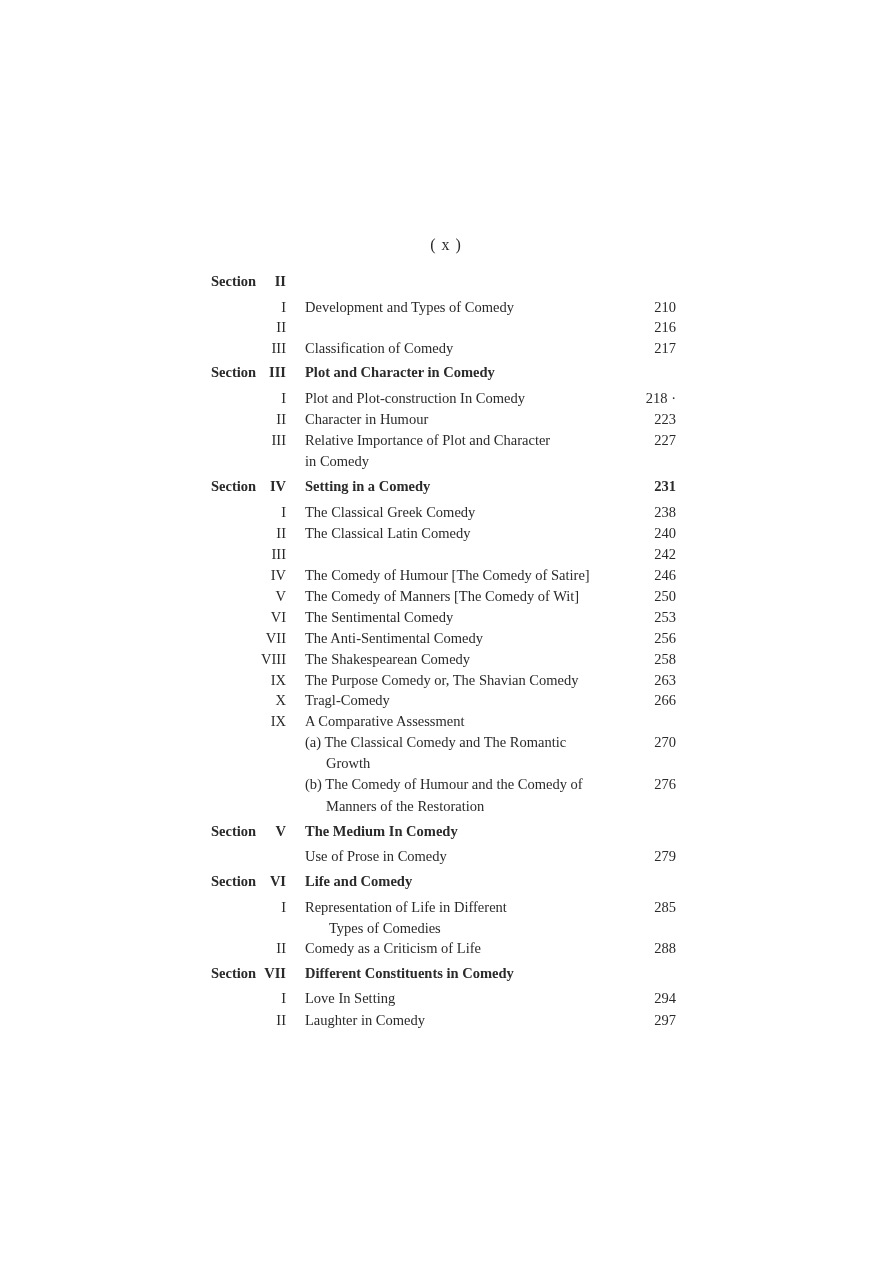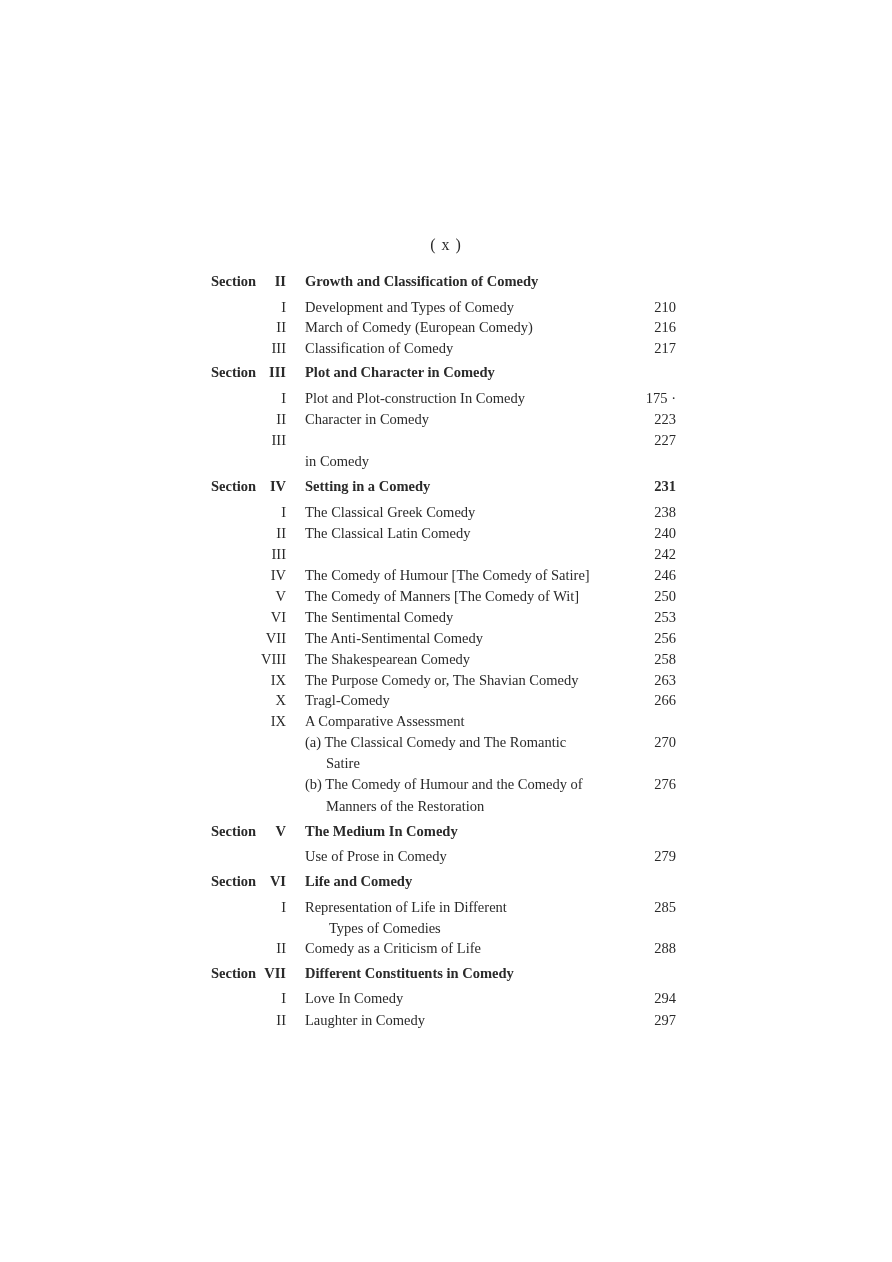--- a/index.html
+++ b/index.html
@@ -26,56 +26,55 @@
     .page.bold { font-weight: bold; }
   </style>
 </head>
 <body>
 
 <div class="page-num">( x )</div>
 <div id="toc">
     <div class="row" style="top: 271px;">
       <span class="sec-label">Section</span>
       <span class="roman bold">II</span>
-      <span class="title bold">Growth and Classification of Comedy</span>
       <span class="page bold"></span>
     </div>
     <div class="row" style="top: 297px;">
       <span class="roman">I</span>
       <span class="title">Development and Types of Comedy</span>
       <span class="page">210</span>
     </div>
     <div class="row" style="top: 317px;">
       <span class="roman">II</span>
-      <span class="title">March of Comedy (European Comedy)</span>
       <span class="page">216</span>
     </div>
     <div class="row" style="top: 338px;">
       <span class="roman">III</span>
       <span class="title">Classification of Comedy</span>
       <span class="page">217</span>
     </div>
     <div class="row" style="top: 362px;">
       <span class="sec-label">Section</span>
       <span class="roman bold">III</span>
       <span class="title bold">Plot and Character in Comedy</span>
       <span class="page bold"></span>
     </div>
     <div class="row" style="top: 388px;">
       <span class="roman">I</span>
       <span class="title">Plot and Plot-construction In Comedy</span>
-      <span class="page">175 ·</span>
+      <span class="page">218 ·</span>
     </div>
     <div class="row" style="top: 409px;">
       <span class="roman">II</span>
-      <span class="title">Character in Comedy</span>
+      <span class="title">Character in Humour</span>
       <span class="page">223</span>
     </div>
     <div class="row" style="top: 430px;">
       <span class="roman">III</span>
+      <span class="title">Relative Importance of Plot and Character</span>
       <span class="page">227</span>
     </div>
     <div class="row" style="top: 451px; text-align: center;">
       <span class="roman"></span>
       <span class="title">in Comedy</span>
       <span class="page"></span>
     </div>
     <div class="row" style="top: 476px;">
       <span class="sec-label">Section</span>
       <span class="roman bold">IV</span>
@@ -136,21 +135,21 @@
       <span class="title">A Comparative Assessment</span>
       <span class="page"></span>
     </div>
     <div class="row" style="top: 732px;">
       <span class="roman"></span>
       <span class="title">(a) The Classical Comedy and The Romantic</span>
       <span class="page">270</span>
     </div>
     <div class="row" style="top: 753px;">
       <span class="roman"></span>
-      <span class="title subcont">Satire</span>
+      <span class="title subcont">Growth</span>
       <span class="page"></span>
     </div>
     <div class="row" style="top: 774px;">
       <span class="roman"></span>
       <span class="title">(b) The Comedy of Humour and the Comedy of</span>
       <span class="page">276</span>
     </div>
     <div class="row" style="top: 796px; text-align: right;">
       <span class="roman"></span>
       <span class="title subcont">Manners of the Restoration</span>
@@ -189,21 +188,21 @@
       <span class="page">288</span>
     </div>
     <div class="row" style="top: 963px;">
       <span class="sec-label">Section</span>
       <span class="roman bold">VII</span>
       <span class="title bold">Different Constituents in Comedy</span>
       <span class="page bold"></span>
     </div>
     <div class="row" style="top: 988px;">
       <span class="roman">I</span>
-      <span class="title">Love In Comedy</span>
+      <span class="title">Love In Setting</span>
       <span class="page">294</span>
     </div>
     <div class="row" style="top: 1010px;">
       <span class="roman">II</span>
       <span class="title">Laughter in Comedy</span>
       <span class="page">297</span>
     </div>
   </div>
 
 </body></html>

